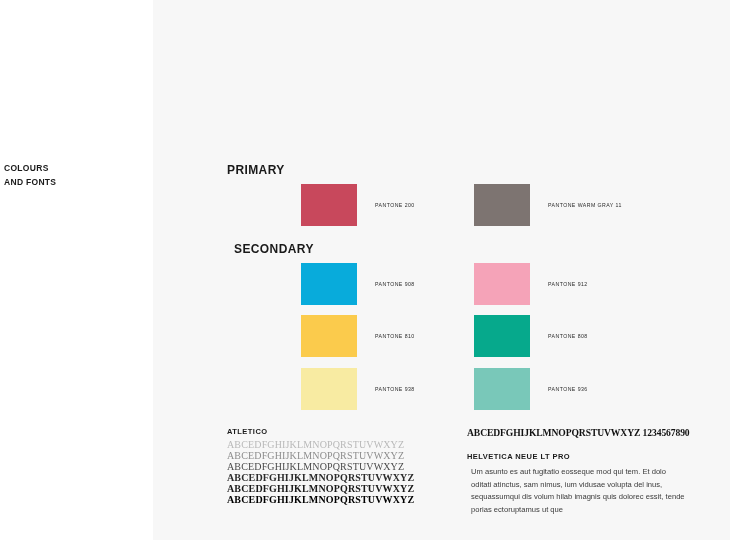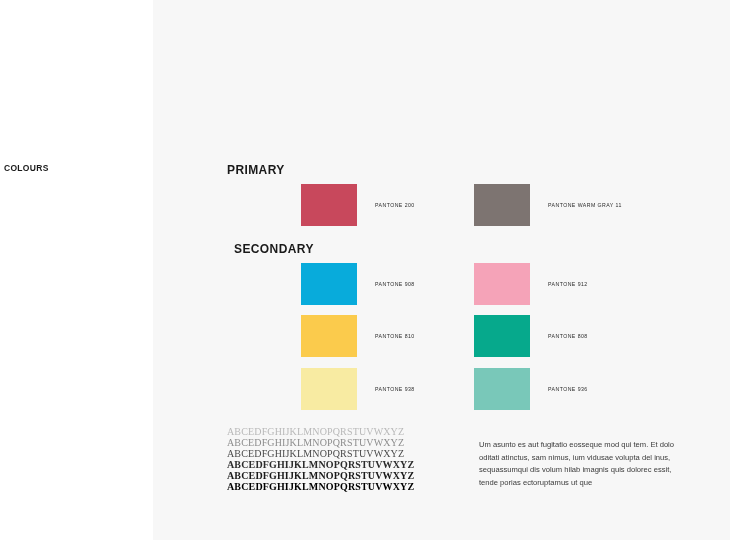--- a/index.html
+++ b/index.html
@@ -123,31 +123,32 @@
     white-space: nowrap;
     margin: 0;
   }
 
   .body-copy {
     margin: 5px 0 0 0;
     font-size: 7.6px;
     line-height: 12.6px;
     color: #3a3a3a;
   }
-  .body-copy p { margin: 12px; }
+  .body-copy p { margin: 4px; }
 </style>
 </head>
 <body>
 
 <div class="page">
 
   <div class="content-panel"></div>
 
   <div class="side-label">
     <span>COLOURS</span>
+    <span>AND FONTS</span>
   </div>
 
   <div class="section-title" id="primary-title">PRIMARY</div>
   <div class="section-title" id="secondary-title">SECONDARY</div>
 
   <div class="swatch-row" id="row-primary">
     <div class="swatch-cell">
       <div class="swatch" style="background:#c8485c"></div>
       <div class="swatch-label">PANTONE 200</div>
     </div>
@@ -184,29 +185,32 @@
       <div class="swatch" style="background:#f8eba2"></div>
       <div class="swatch-label">PANTONE 938</div>
     </div>
     <div class="swatch-cell">
       <div class="swatch" style="background:#79c8b9"></div>
       <div class="swatch-label">PANTONE 936</div>
     </div>
   </div>
 
   <div class="type-block" id="type-left">
+    <div class="type-heading">ATLETICO</div>
     <ul class="alphabet-list">
       <li class="w1">ABCEDFGHIJKLMNOPQRSTUVWXYZ</li>
       <li class="w2">ABCEDFGHIJKLMNOPQRSTUVWXYZ</li>
       <li class="w3">ABCEDFGHIJKLMNOPQRSTUVWXYZ</li>
       <li class="w4">ABCEDFGHIJKLMNOPQRSTUVWXYZ</li>
       <li class="w5">ABCEDFGHIJKLMNOPQRSTUVWXYZ</li>
       <li class="w6">ABCEDFGHIJKLMNOPQRSTUVWXYZ</li>
     </ul>
   </div>
 
   <div class="type-block" id="type-right">
+    <p class="bree-sample">ABCEDFGHIJKLMNOPQRSTUVWXYZ 1234567890</p>
+    <div class="type-heading spaced">HELVETICA NEUE LT PRO</div>
     <div class="body-copy">
       <p>Um asunto es aut fugitatio eosseque mod qui tem. Et dolo oditati atinctus, sam nimus, ium vidusae volupta del inus, sequassumqui dis volum hilab imagnis quis dolorec essit, tende porias ectoruptamus ut que</p>
     </div>
   </div>
 
 </div>
 
 </body></html>

